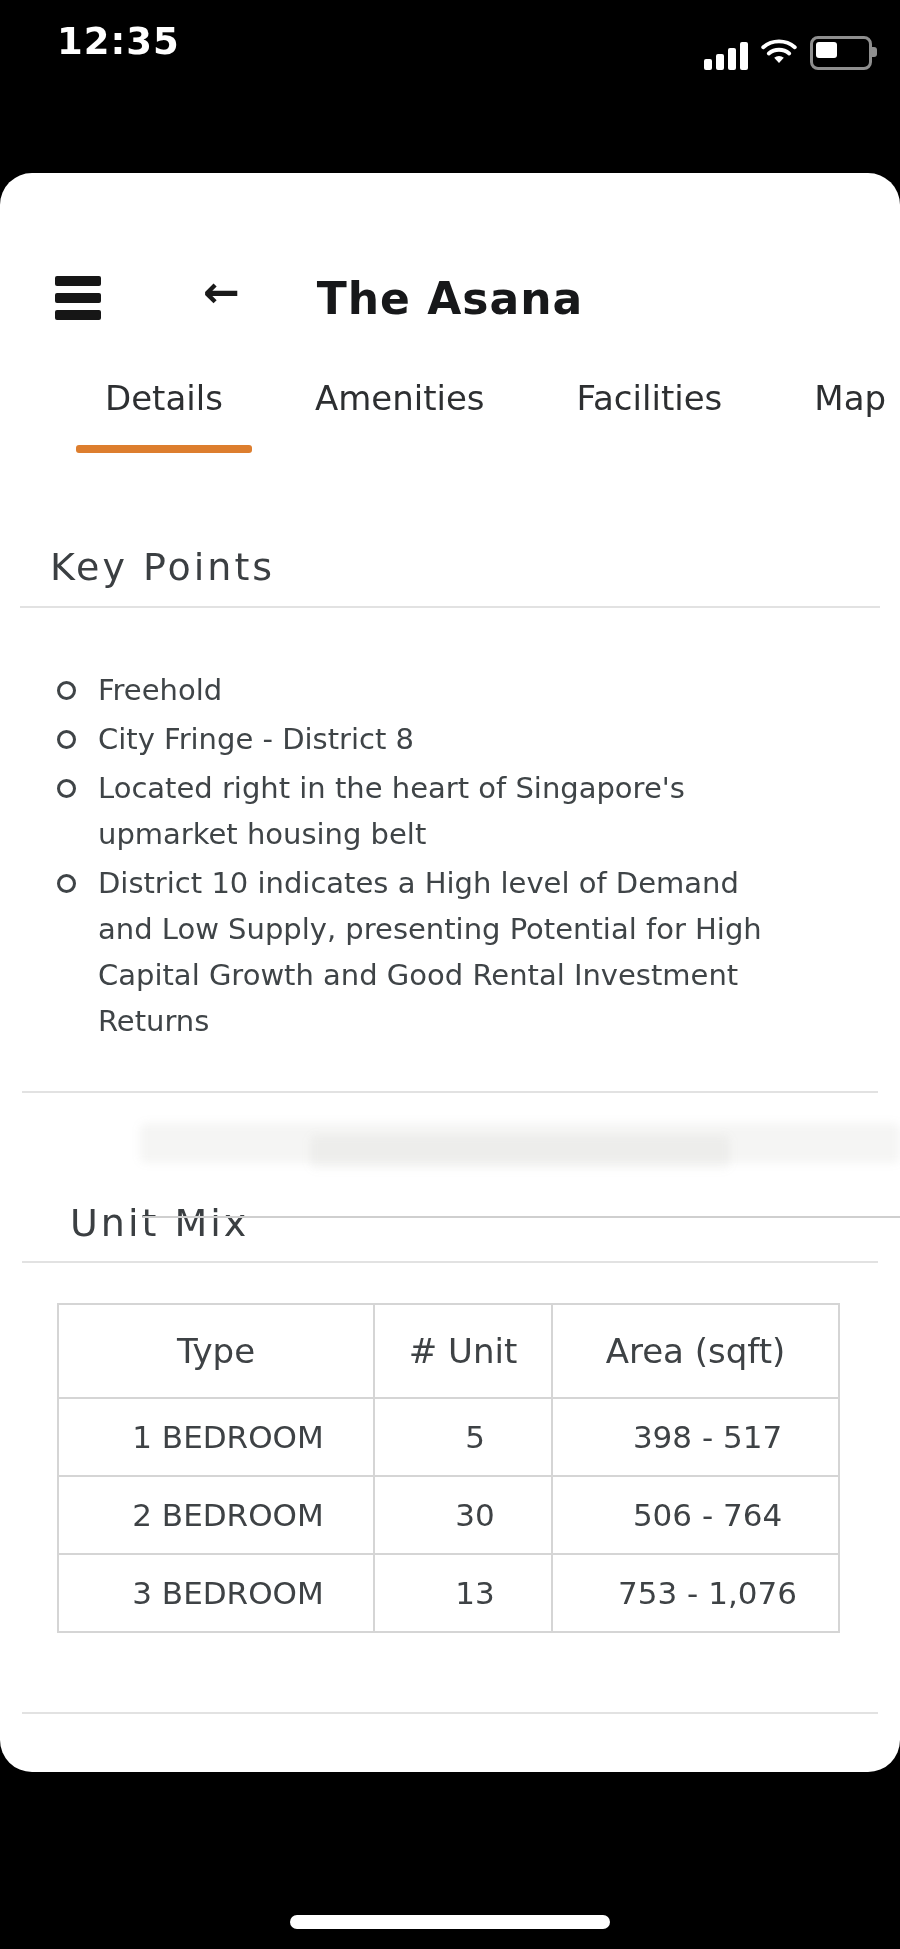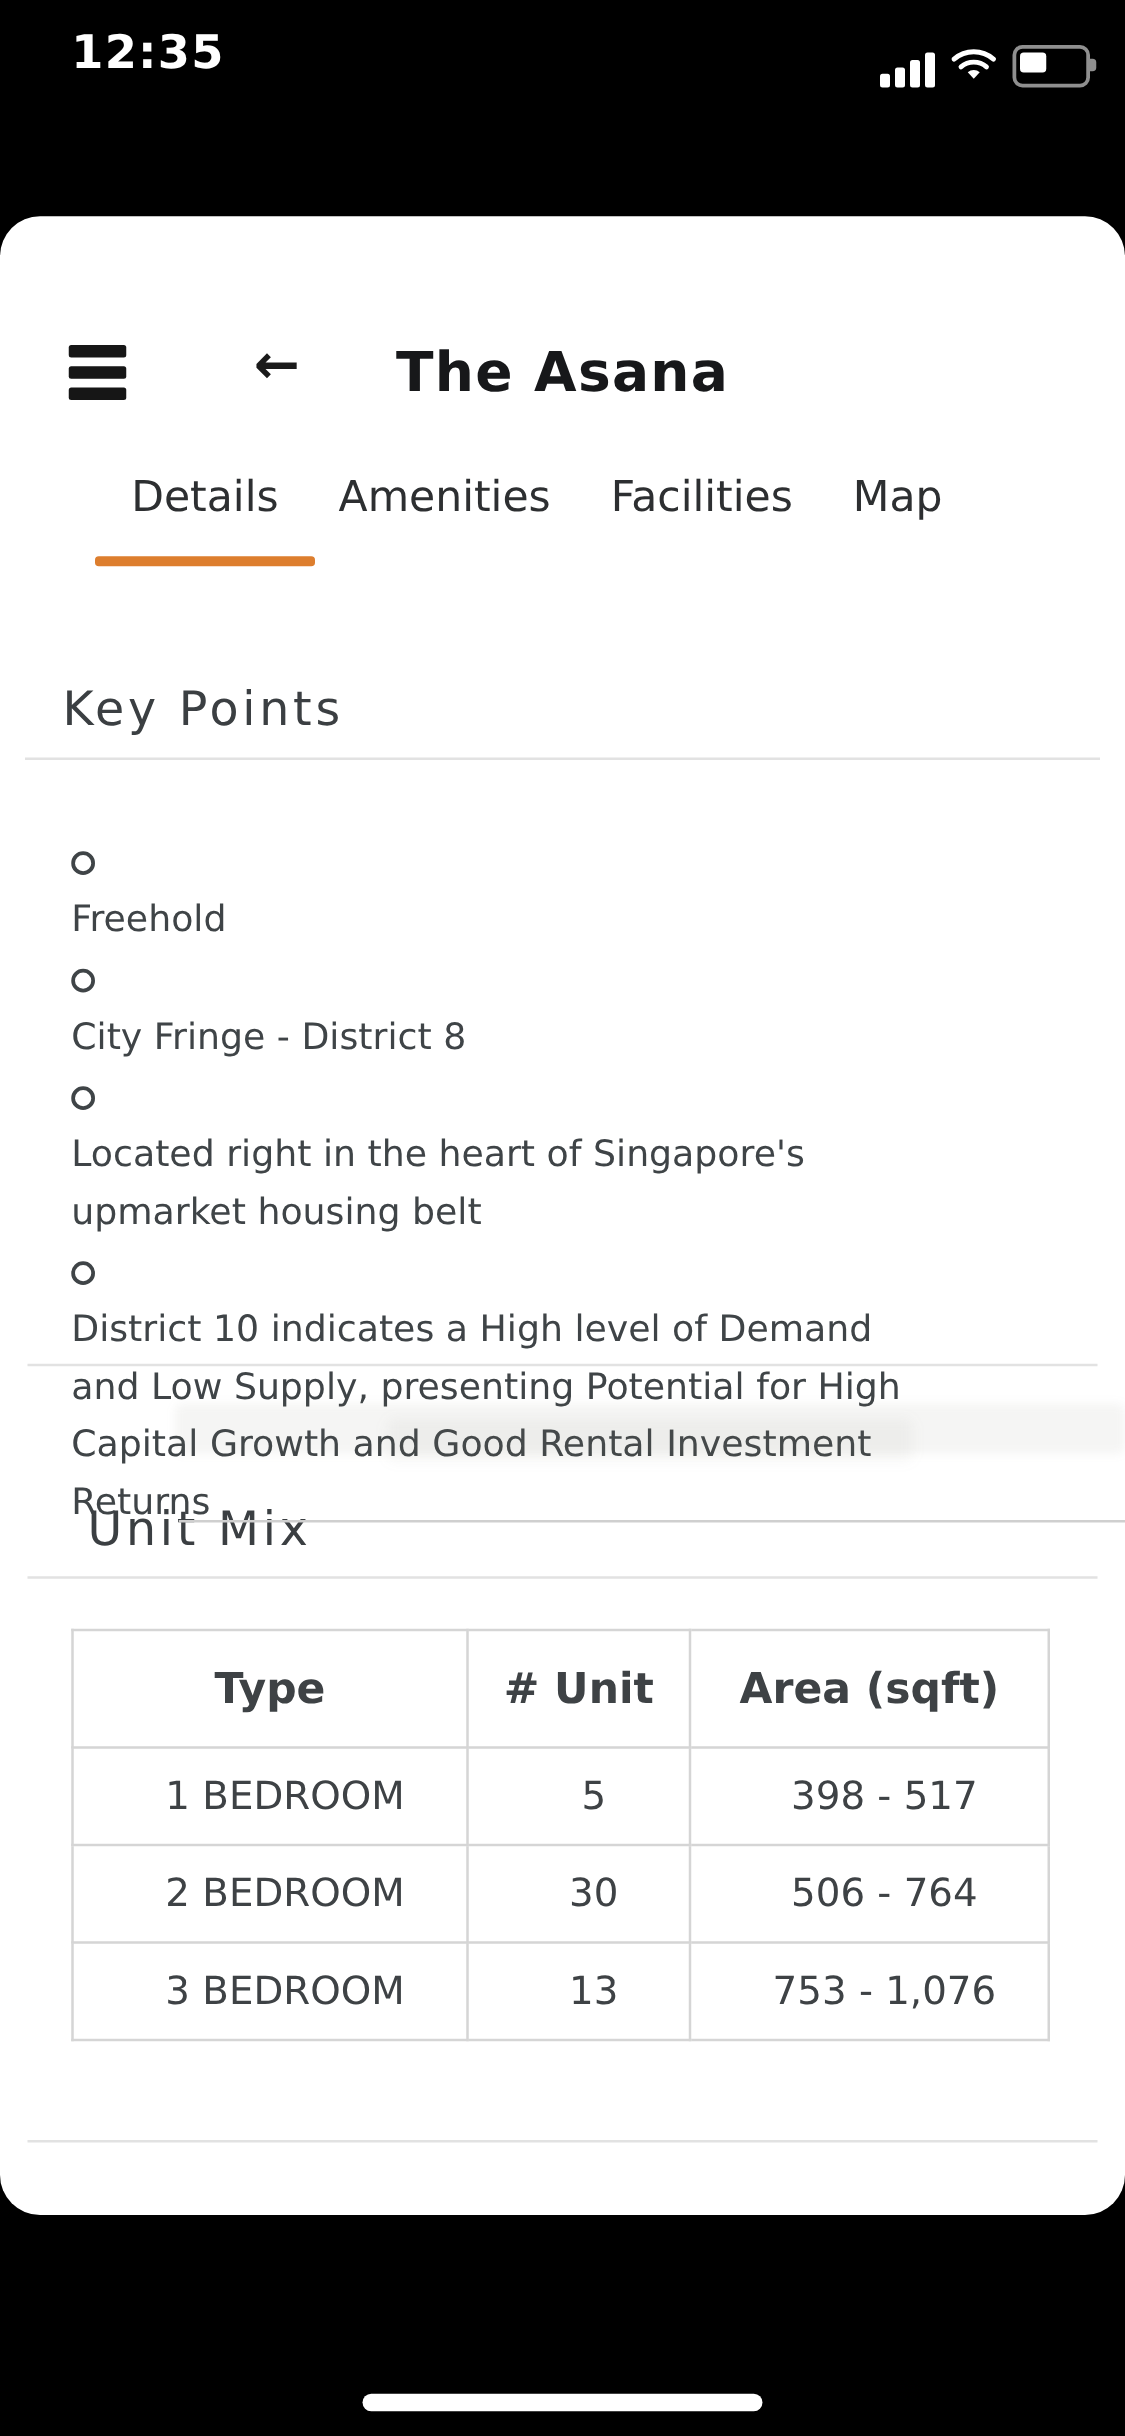--- a/index.html
+++ b/index.html
@@ -19,48 +19,48 @@
   .batt-fill{position:absolute;left:3px;top:3px;width:21px;height:16px;background:#fff;border-radius:3px;}
   .batt-nub{position:absolute;right:-8px;top:8px;width:5px;height:10px;background:#8f8f8f;border-radius:0 3px 3px 0;}
   
   .card{position:absolute;top:173px;left:0;width:900px;height:1599px;background:#fff;border-radius:32px;}
   
   .hamburger{position:absolute;left:55px;top:103px;width:46px;height:44px;display:flex;flex-direction:column;justify-content:space-between;cursor:pointer;}
   .hamburger span{display:block;height:10px;background:#161616;border-radius:2px;}
   .back{position:absolute;left:203px;top:97px;font-size:44px;font-weight:600;color:#1a1a1a;line-height:1;cursor:pointer;}
   .title{position:absolute;left:0;top:100px;width:900px;text-align:center;font-size:44px;font-weight:600;color:#17181a;letter-spacing:1px;}
   
-  .tabs{position:absolute;left:105px;top:204px;display:flex;gap:48px;}
+  .tabs{position:absolute;left:105px;top:204px;display:flex;gap:92px;}
   .tab{position:relative;font-size:34px;color:#2d2f31;line-height:42px;cursor:pointer;}
   .tab .underline{position:absolute;left:-29px;right:-29px;top:68px;height:8px;background:#DD7E2E;border-radius:3px;}
   
   .sec-heading{position:absolute;left:50px;font-size:38px;color:#3b3f42;letter-spacing:3px;}
   .divider{position:absolute;height:2px;background:#e2e2e2;}
   .d1{top:433px;left:20px;width:860px;}
   .d2{top:918px;left:22px;width:856px;}
   .d3{top:1088px;left:22px;width:856px;}
   .d4{top:1539px;left:22px;width:856px;}
   
   .kp-list{position:absolute;left:57px;top:494px;width:710px;margin:0;padding:0;list-style:none;}
-  .kp-list li{display:flex;gap:12px;margin-bottom:3px;flex-direction:column;}
+  .kp-list li{display:flex;gap:22px;margin-bottom:3px;}
   .kp-bullet{flex:0 0 auto;width:13px;height:13px;border:3px solid #3f4447;border-radius:50%;margin-top:14px;}
   .kp-text{font-size:29px;line-height:46px;color:#3f4447;max-width:690px;}
   
   .ghost{position:absolute;left:140px;top:950px;width:760px;height:40px;background:rgba(120,115,105,0.07);filter:blur(4px);border-radius:6px;}
   .ghost2{position:absolute;left:310px;top:962px;width:420px;height:34px;background:rgba(120,115,105,0.06);filter:blur(5px);border-radius:6px;}
   .um-heading{top:1028px;margin-left:20px;}
   .kp-heading{top:372px;}
   .strike-line{position:absolute;left:143px;top:1043px;width:757px;height:2px;background:#cfcfcf;z-index:3;}
   
   .unit-table{position:absolute;left:57px;top:1130px;width:781px;border-collapse:collapse;table-layout:fixed;}
   .unit-table col.c1{width:316px;}
   .unit-table col.c2{width:178px;}
   .unit-table col.c3{width:287px;}
   .unit-table th,.unit-table td{border:2px solid #d5d5d5;color:#3e4245;}
-  .unit-table th{height:90px;font-size:34px;font-weight:700;text-align:center;}
+  .unit-table th{height:90px;font-size:34px;font-weight:400;text-align:center;}
   .unit-table td{height:74px;font-size:31px;text-align:center;padding-left:25px;}
   
   .home-indicator{position:absolute;left:290px;top:1915px;width:320px;height:14px;background:#fff;border-radius:8px;cursor:pointer;}
 </style>
 </head>
 <body>
 
 <div class="phone">
 
   <div class="statusbar">

